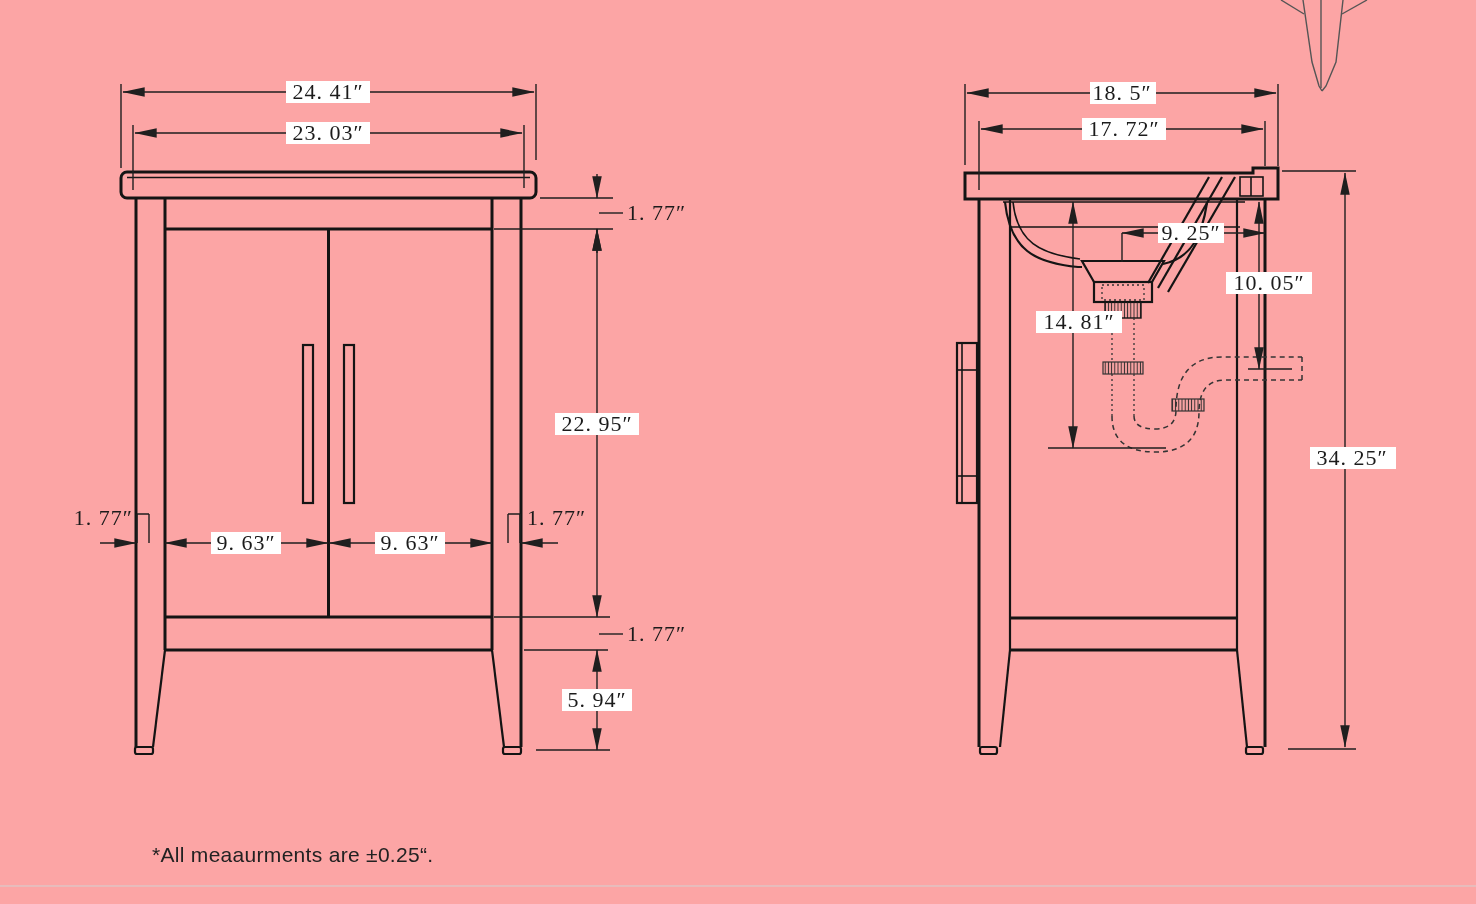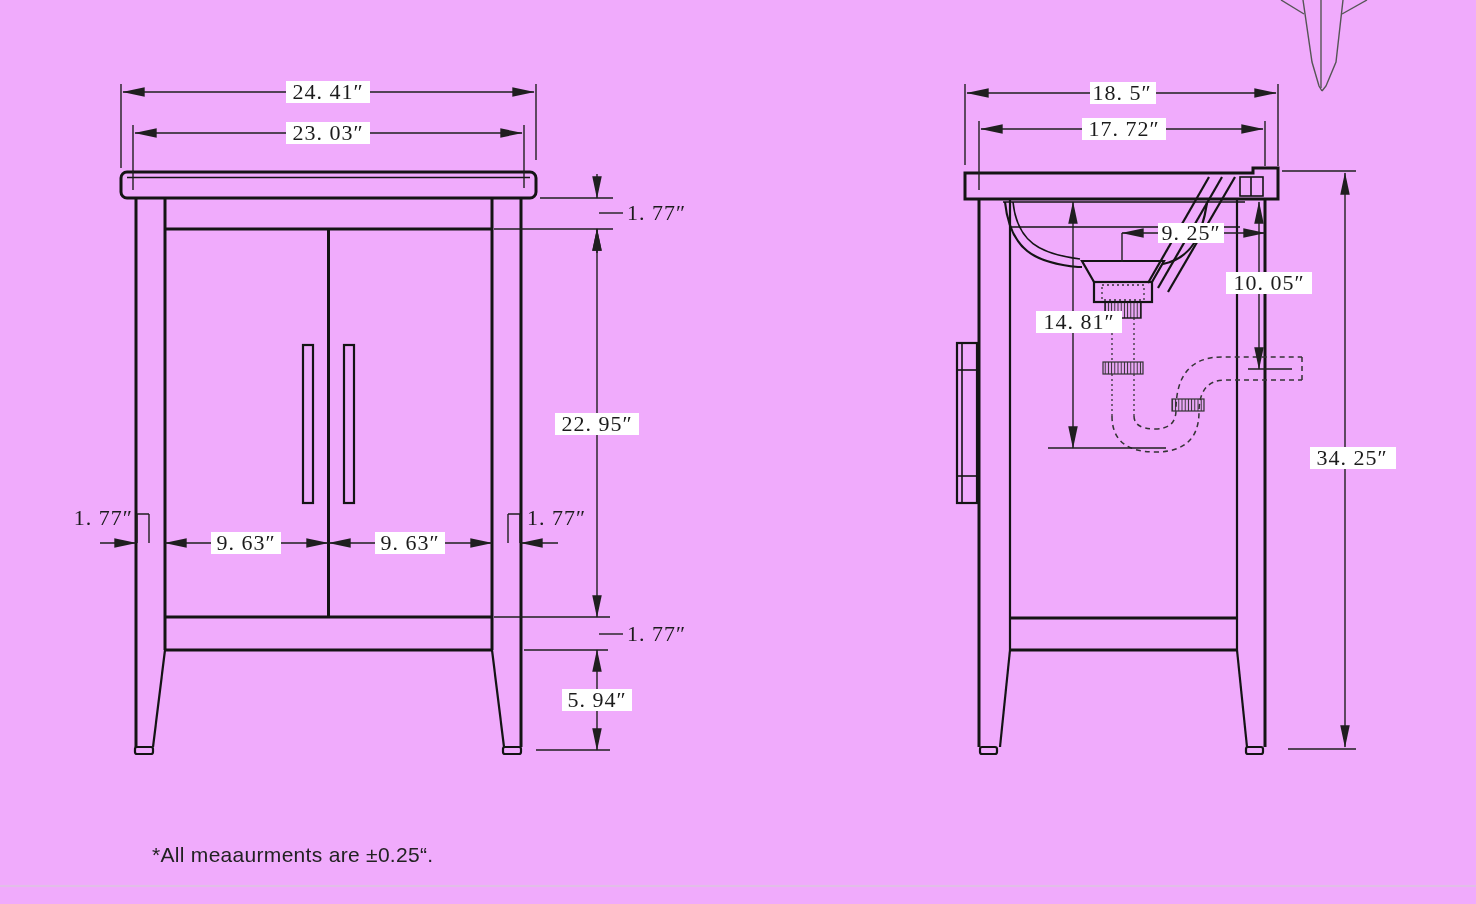--- a/index.html
+++ b/index.html
@@ -1,16 +1,16 @@
 <!DOCTYPE html>
 <html><head>
 <meta charset="utf-8">
 <style>
   html,body{margin:0;padding:0;background:#ffffff;}
-  .canvas{position:relative;width:1476px;height:904px;background:#f0abfc;overflow:hidden;text-align:right;}
+  .canvas{position:relative;width:1476px;height:904px;background:#fca5a5;overflow:hidden;text-align:right;}
   svg{display:block;}
   .obj{stroke:#141414;fill:none;}
   .o3{stroke-width:3px;}
   .o2{stroke-width:2.2px;}
   .o1{stroke-width:1.6px;}
   .dim{stroke:#1f1f1f;stroke-width:1.4px;fill:none;}
   .dash{stroke:#333;stroke-width:1.5px;fill:none;stroke-dasharray:5 4;}
   .dot{stroke:#333;stroke-width:1.3px;fill:none;stroke-dasharray:2 3;}
   .bg{fill:#ffffff;stroke:none;}
   text.dimtxt{font-family:"Liberation Serif", "DejaVu Serif", serif;font-size:22px;fill:#1b1b1b;letter-spacing:1px;}

